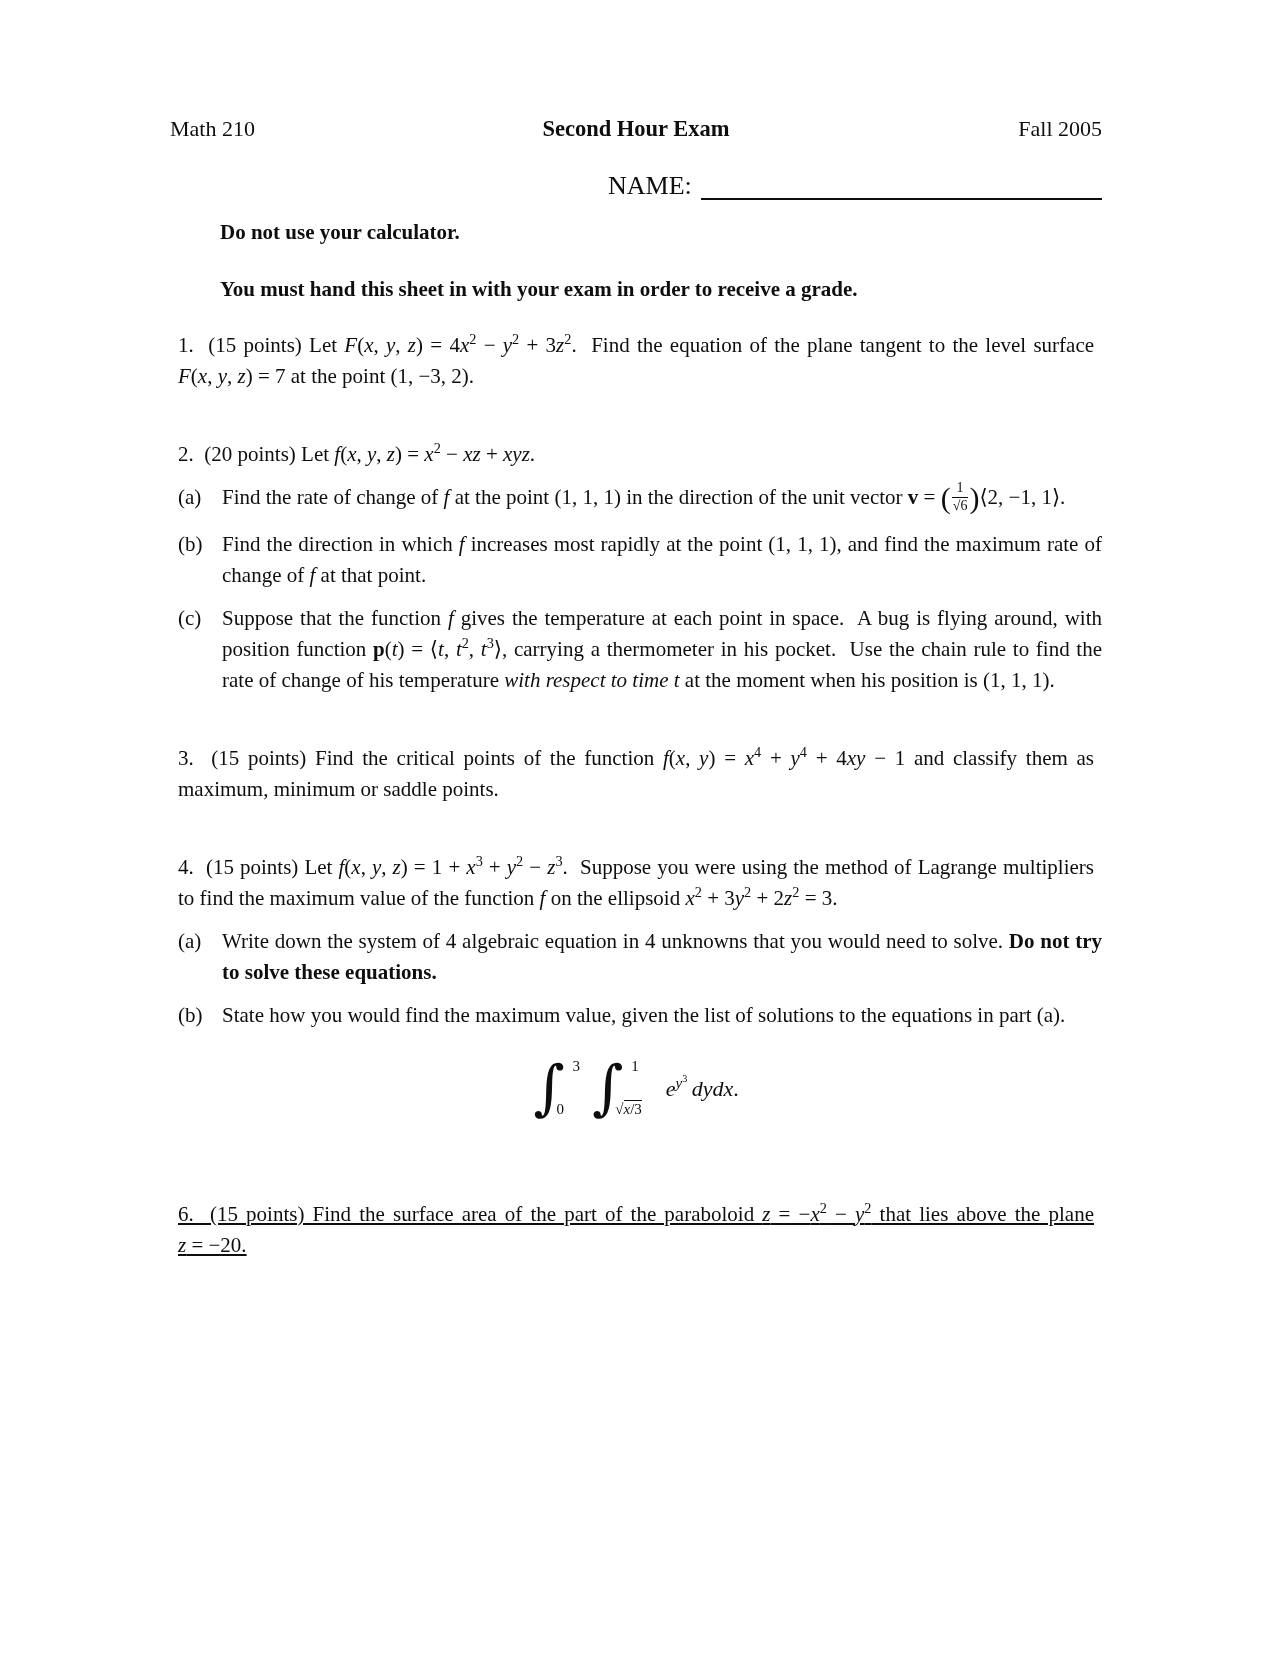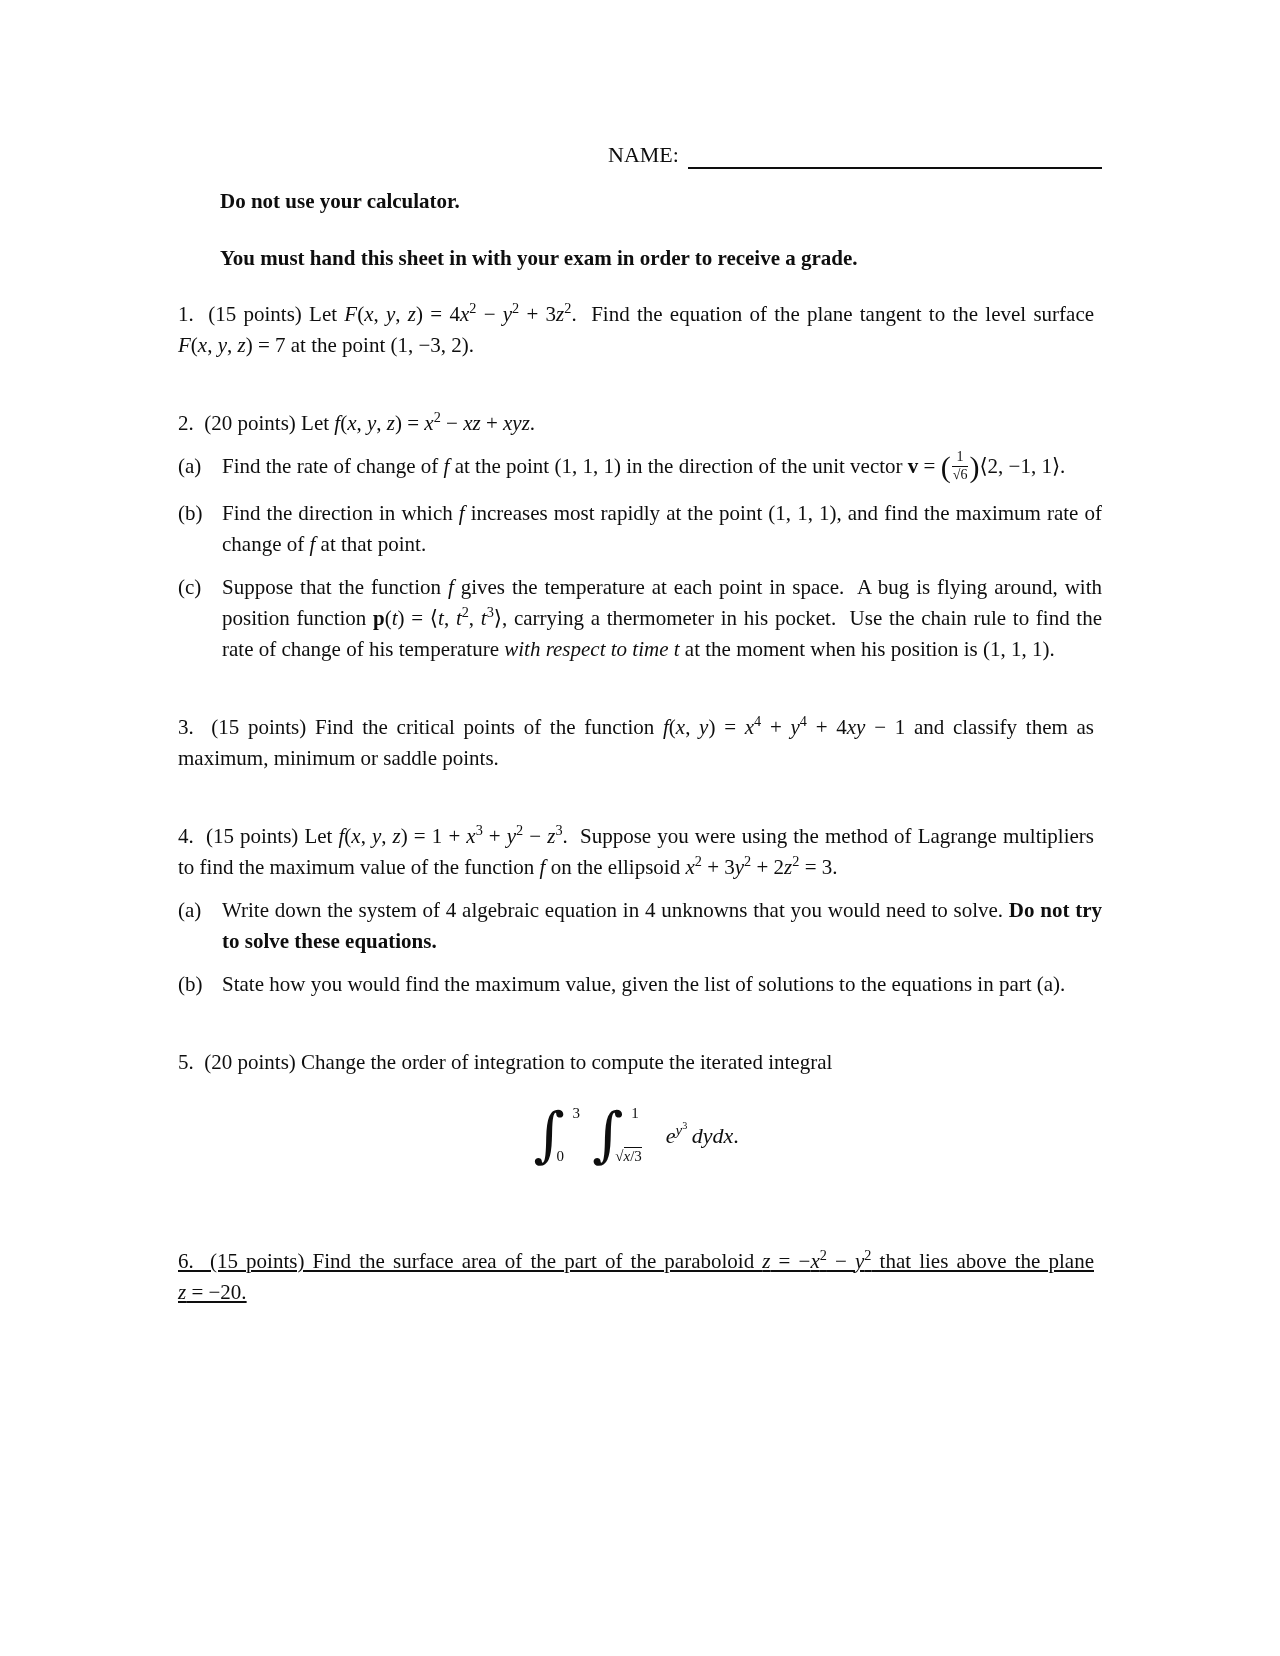--- a/index.html
+++ b/index.html
@@ -29,21 +29,21 @@
   .header .left  { text-align: left; }
   .header .mid   { text-align: center; font-weight: bold; font-size: 22.5px; }
   .header .right { text-align: right; }
 
   
   .name-row {
     display: flex;
     align-items: flex-end;
     margin-left: 438px;
     margin-top: 28px;
-    font-size: 22px;
+    font-size: 26px;
     line-height: 28px;
   }
   .name-blank {
     flex: 1;
     margin-left: 9px;
     border-bottom: 2px solid #0e0e0e;
     height: 24px;
   }
 
   
@@ -123,20 +123,25 @@
   .lim-dn { margin-left: -8px; align-self: flex-start; white-space: nowrap; }
   .integrand { margin-left: 24px; }
 
   .gap-p6 { margin-top: 78px; text-decoration: underline; }
 </style>
 </head>
 <body>
 
 <div class="page">
 
+  <div class="header">
+    <span class="left">Math 210</span>
+    <span class="mid">Second Hour Exam</span>
+    <span class="right">Fall 2005</span>
+  </div>
 
   <div class="name-row">
     <span>NAME:</span>
     <span class="name-blank"></span>
   </div>
 
   <p class="instr second">Do not use your calculator.</p>
   <p class="instr first">You must hand this sheet in with your exam in order to receive a grade.</p>
 
   <p class="prob gap-p1">1.&nbsp; (15 points) Let <i>F</i>(<i>x</i>, <i>y</i>, <i>z</i>) = <span class="nowrap">4<i>x</i><sup>2</sup> − <i>y</i><sup>2</sup> + 3<i>z</i><sup>2</sup>.</span>&nbsp; Find the equation of the plane tangent to the level surface <span class="nowrap"><i>F</i>(<i>x</i>, <i>y</i>, <i>z</i>) = 7</span> at the point <span class="nowrap">(1, −3, 2)</span>.</p>
@@ -168,21 +173,20 @@
       <span class="part-label">(a)</span>
       <p class="part-body">Write down the system of 4 algebraic equation in 4 unknowns that you would need to solve. <b>Do not try to solve these equations.</b></p>
     </div>
     <div class="part">
       <span class="part-label">(b)</span>
       <p class="part-body">State how you would find the maximum value, given the list of solutions to the equations in part (a).</p>
     </div>
   </div>
 
   <div>
-    <p class="prob gap-lg">5.&nbsp; (20 points) Change the order of integration to compute the iterated integral</p>
     <div class="display-math"><span class="bigop">
           <span class="intsign">∫</span>
           <span class="intlims">
             <span class="lim-up">3</span>
             <span class="lim-dn">0</span>
           </span>
         </span><span class="bigop gap">
           <span class="intsign">∫</span>
           <span class="intlims">
             <span class="lim-up">1</span>

